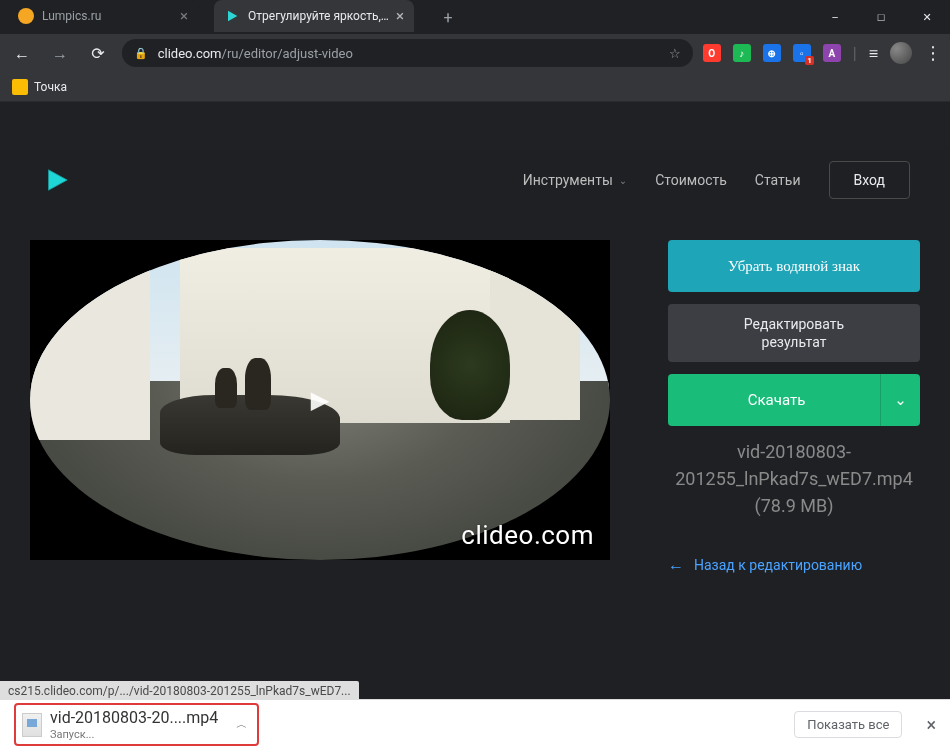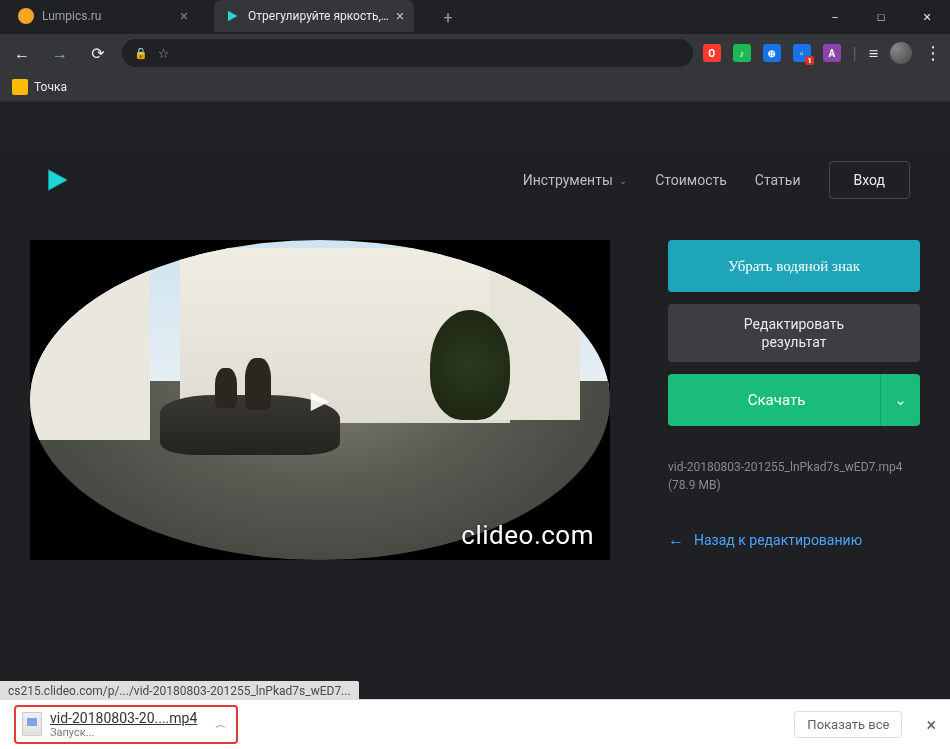--- a/index.html
+++ b/index.html
@@ -60,34 +60,34 @@
 .statue2 { position: absolute; left: 215px; top: 118px; width: 26px; height: 52px; background: #2a2620; border-radius: 40% 40% 20% 20%; }
 .play-icon { position: absolute; top: 50%; left: 50%; transform: translate(-50%, -50%); color: rgba(255,255,255,.9); font-size: 24px; }
 .watermark { position: absolute; right: 16px; bottom: 10px; color: #fff; font-size: 26px; font-weight: 400; letter-spacing: .5px; text-shadow: 0 1px 3px rgba(0,0,0,.5);}
 
 .side-col { width: 252px; display: flex; flex-direction: column; gap: 12px; }
 .btn { height: 52px; border-radius: 4px; display: flex; align-items: center; justify-content: center; font-size: 15px; cursor: pointer; text-align: center; }
 .btn-teal { background: #1fa5b8; color: #fff; font-family: Liberation Serif, serif; }
 .btn-gray { background: #3c3e44; color: #e8eaed; flex-direction: column; font-size: 14px; line-height: 1.3; height: 58px; }
 .btn-green { background: #1abc7a; color: #fff; position: relative; padding-right: 35px; }
 .btn-green-chev { position: absolute; right: 0; top: 0; bottom: 0; width: 40px; border-left: 1px solid rgba(0,0,0,.15); display: flex; align-items: center; justify-content: center; }
-.file-meta { color: #8a8a8a; font-size: 12px; line-height: 1.5; margin-top: 20px;}
+.file-meta { color: #8a8a8a; font-size: 18px; text-align: center; line-height: 1.5; margin-top: 0;}
 .back-link { color: #4aa3ff; font-size: 14px; margin-top: 24px; display: flex; align-items: center; gap: 10px; cursor: pointer;}
 .back-link .arrow { font-size: 16px; }
 
 
 .status-bar { position: absolute; left: 0; bottom: 48px; background: #dedede; color: #4a4a4a; font-size: 12px; padding: 3px 8px; border-top-right-radius: 2px;}
 
 
 .dl-shelf { position: absolute; left: 0; right: 0; bottom: 0; height: 50px; background: #fff; border-top: 1px solid #ddd; display: flex; align-items: center; padding: 0 14px; }
 .dl-item { display: flex; align-items: center; gap: 8px; border: 2.5px solid #e03b3b; border-radius: 4px; padding: 3px 10px 3px 6px; cursor: pointer; }
 .dl-icon { width: 20px; height: 24px; background: linear-gradient(#f0f0f0, #e0e0e0); border: 1px solid #ccc; position: relative; }
 .dl-icon::after { content: ""; position: absolute; top: 5px; left: 4px; right: 4px; height: 8px; background: #78a8d8; }
 .dl-text { display: flex; flex-direction: column; line-height: 1.2; }
-.dl-name { font-size: 14px; color: #333; text-decoration: underline; }
+.dl-name { font-size: 16px; color: #333; }
 .dl-status { font-size: 11px; color: #777; }
 .dl-chev { margin-left: 10px; color: #666; font-size: 11px; }
 .dl-right { margin-left: auto; display: flex; align-items: center; gap: 24px; justify-content: flex-end; }
 .dl-showall { font-size: 13px; color: #5f6368; border: 1px solid #dadce0; padding: 5px 12px; border-radius: 4px; cursor: pointer; }
 .dl-close { color: #5f6368; font-size: 18px; cursor: pointer; }
 </style>
 </head>
 <body>
 
 <div class="titlebar">
@@ -114,20 +114,21 @@
     <div class="win-btn">✕</div>
   </div>
 </div>
 
 <div class="toolbar">
   <div class="nav-btn enabled">←</div>
   <div class="nav-btn">→</div>
   <div class="nav-btn enabled">⟳</div>
   <div class="omnibox">
     <span class="lock">🔒</span>
+    <span class="url"><span style="color:#e8eaed">clideo.com</span><span>/ru/editor/adjust-video</span></span>
     <span class="star">☆</span>
   </div>
   <div class="ext-row">
     <div class="ext" style="background:#ff3b30;color:#fff">O</div>
     <div class="ext" style="background:#1db954;color:#fff">♪</div>
     <div class="ext" style="background:#1a73e8;color:#fff">⊕</div>
     <div class="ext" style="background:#1a73e8;color:#fff;position:relative">▫<span style="position:absolute;right:-3px;bottom:-3px;background:#d93025;color:#fff;font-size:8px;border-radius:2px;padding:0 2px">1</span></div>
     <div class="ext" style="background:#8e44ad;color:#fff">A</div>
     <span style="color:#5f6368">|</span>
     <div style="color:#e8eaed">≡</div>

